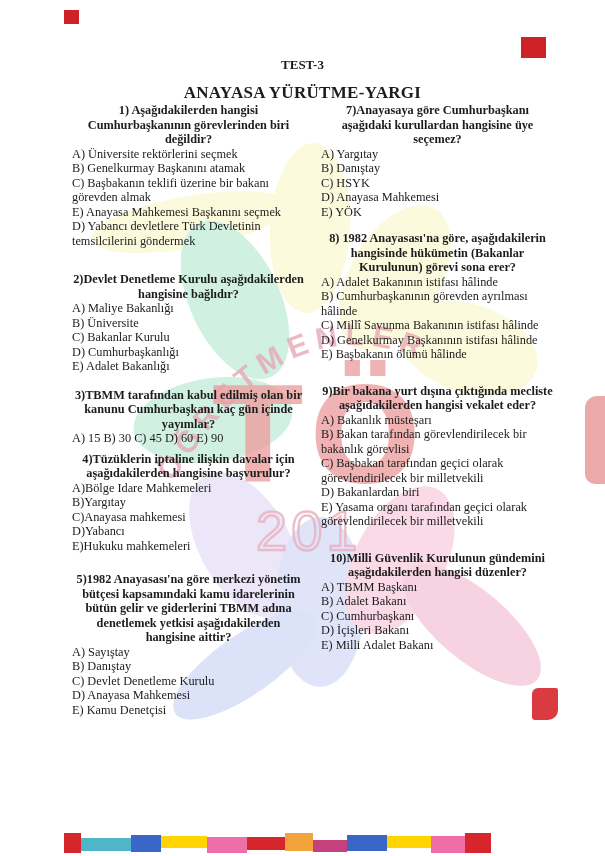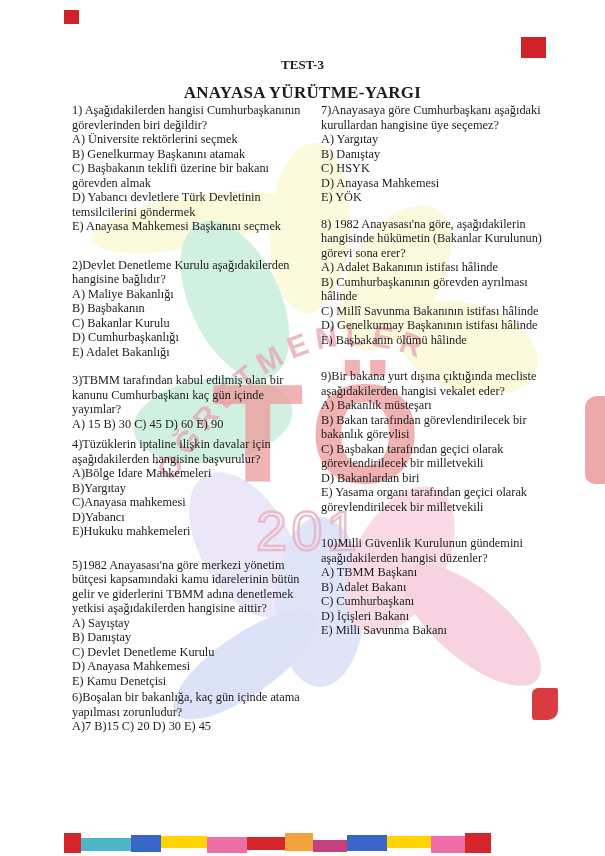--- a/index.html
+++ b/index.html
@@ -29,21 +29,21 @@
   .strip span:nth-child(9){width:40px;height:16px;}
   .strip span:nth-child(10){width:44px;height:12px;margin-top:-2px;}
   .strip span:nth-child(11){width:34px;height:17px;margin-top:3px;}
   .strip span:nth-child(12){width:26px;height:20px;}
   
   .title,.subtitle{position:absolute;left:0;width:100%;text-align:center;font-weight:bold;z-index:2;}
   .title{top:57px;font-size:13px;text-align:center;}
   .subtitle{top:83px;font-size:17px;letter-spacing:.3px;}
   .cols{position:absolute;top:103px;left:72px;display:flex;gap:16px;z-index:2;}
   .col{width:233px;font-size:12.3px;line-height:14.5px;}
-  .stem{font-weight:normal;}
+  .stem{font-weight:bold;text-align:center;}
   .q{margin-bottom:12px;}
   .q.mb14{margin-bottom:14px;margin-top:24px;}
   .q.mb6{margin-bottom:6px;}
   .q.mb13{}
   .q.mb2{margin-bottom:2px;margin-top:19px;}
   .q.mb22{margin-bottom:22px;}
   .opt{white-space:normal;}
 </style>
 </head>
 <body>
@@ -99,28 +99,28 @@
 
   <div class="cols">
 
     <div class="col">
 
       <div class="q">
         <div class="stem">1) Aşağıdakilerden hangisi Cumhurbaşkanının görevlerinden biri değildir?</div>
         <div class="opt">A) Üniversite rektörlerini seçmek</div>
         <div class="opt">B) Genelkurmay Başkanını atamak</div>
         <div class="opt">C) Başbakanın teklifi üzerine bir bakanı görevden almak</div>
+        <div class="opt">E) Anayasa Mahkemesi Başkanını seçmek</div>
         <div class="opt">D) Yabancı devletlere Türk Devletinin temsilcilerini göndermek</div>
-        <div class="opt">E) Anayasa Mahkemesi Başkanını seçmek</div>
       </div>
 
       <div class="q mb14">
         <div class="stem">2)Devlet Denetleme Kurulu aşağıdakilerden hangisine bağlıdır?</div>
         <div class="opt">A) Maliye Bakanlığı</div>
-        <div class="opt">B) Başbakanın</div>
+        <div class="opt">B) Üniversite</div>
         <div class="opt">C) Bakanlar Kurulu</div>
         <div class="opt">D) Cumhurbaşkanlığı</div>
         <div class="opt">E) Adalet Bakanlığı</div>
       </div>
 
       <div class="q mb6">
         <div class="stem">3)TBMM tarafından kabul edilmiş olan bir kanunu Cumhurbaşkanı kaç gün içinde yayımlar?</div>
         <div class="opt">A) 15  B) 30  C) 45  D) 60  E) 90</div>
       </div>
 
@@ -135,24 +135,20 @@
 
       <div class="q mb2">
         <div class="stem">5)1982 Anayasası'na göre merkezi yönetim bütçesi kapsamındaki kamu idarelerinin bütün gelir ve giderlerini TBMM adına denetlemek yetkisi aşağıdakilerden hangisine aittir?</div>
         <div class="opt">A) Sayıştay</div>
         <div class="opt">B) Danıştay</div>
         <div class="opt">C) Devlet Denetleme Kurulu</div>
         <div class="opt">D) Anayasa Mahkemesi</div>
         <div class="opt">E) Kamu Denetçisi</div>
       </div>
 
-      <div class="q">
-        <div class="stem">6)Boşalan bir bakanlığa, kaç gün içinde atama yapılması zorunludur?</div>
-        <div class="opt">A)7  B)15  C) 20  D) 30  E) 45</div>
-      </div>
 
     </div>
 
     <div class="col">
 
       <div class="q">
         <div class="stem">7)Anayasaya göre Cumhurbaşkanı aşağıdaki kurullardan hangisine üye seçemez?</div>
         <div class="opt">A) Yargıtay</div>
         <div class="opt">B) Danıştay</div>
         <div class="opt">C) HSYK</div>
@@ -177,18 +173,18 @@
         <div class="opt">D) Bakanlardan biri</div>
         <div class="opt">E) Yasama organı tarafından geçici olarak görevlendirilecek bir milletvekili</div>
       </div>
 
       <div class="q">
         <div class="stem">10)Milli Güvenlik Kurulunun gündemini aşağıdakilerden hangisi düzenler?</div>
         <div class="opt">A) TBMM Başkanı</div>
         <div class="opt">B) Adalet Bakanı</div>
         <div class="opt">C) Cumhurbaşkanı</div>
         <div class="opt">D) İçişleri Bakanı</div>
-        <div class="opt">E) Milli Savunma Bakanı</div>
+        <div class="opt">E) Milli Adalet Bakanı</div>
       </div>
 
     </div>
   </div>
 </div>
 
 </body></html>

